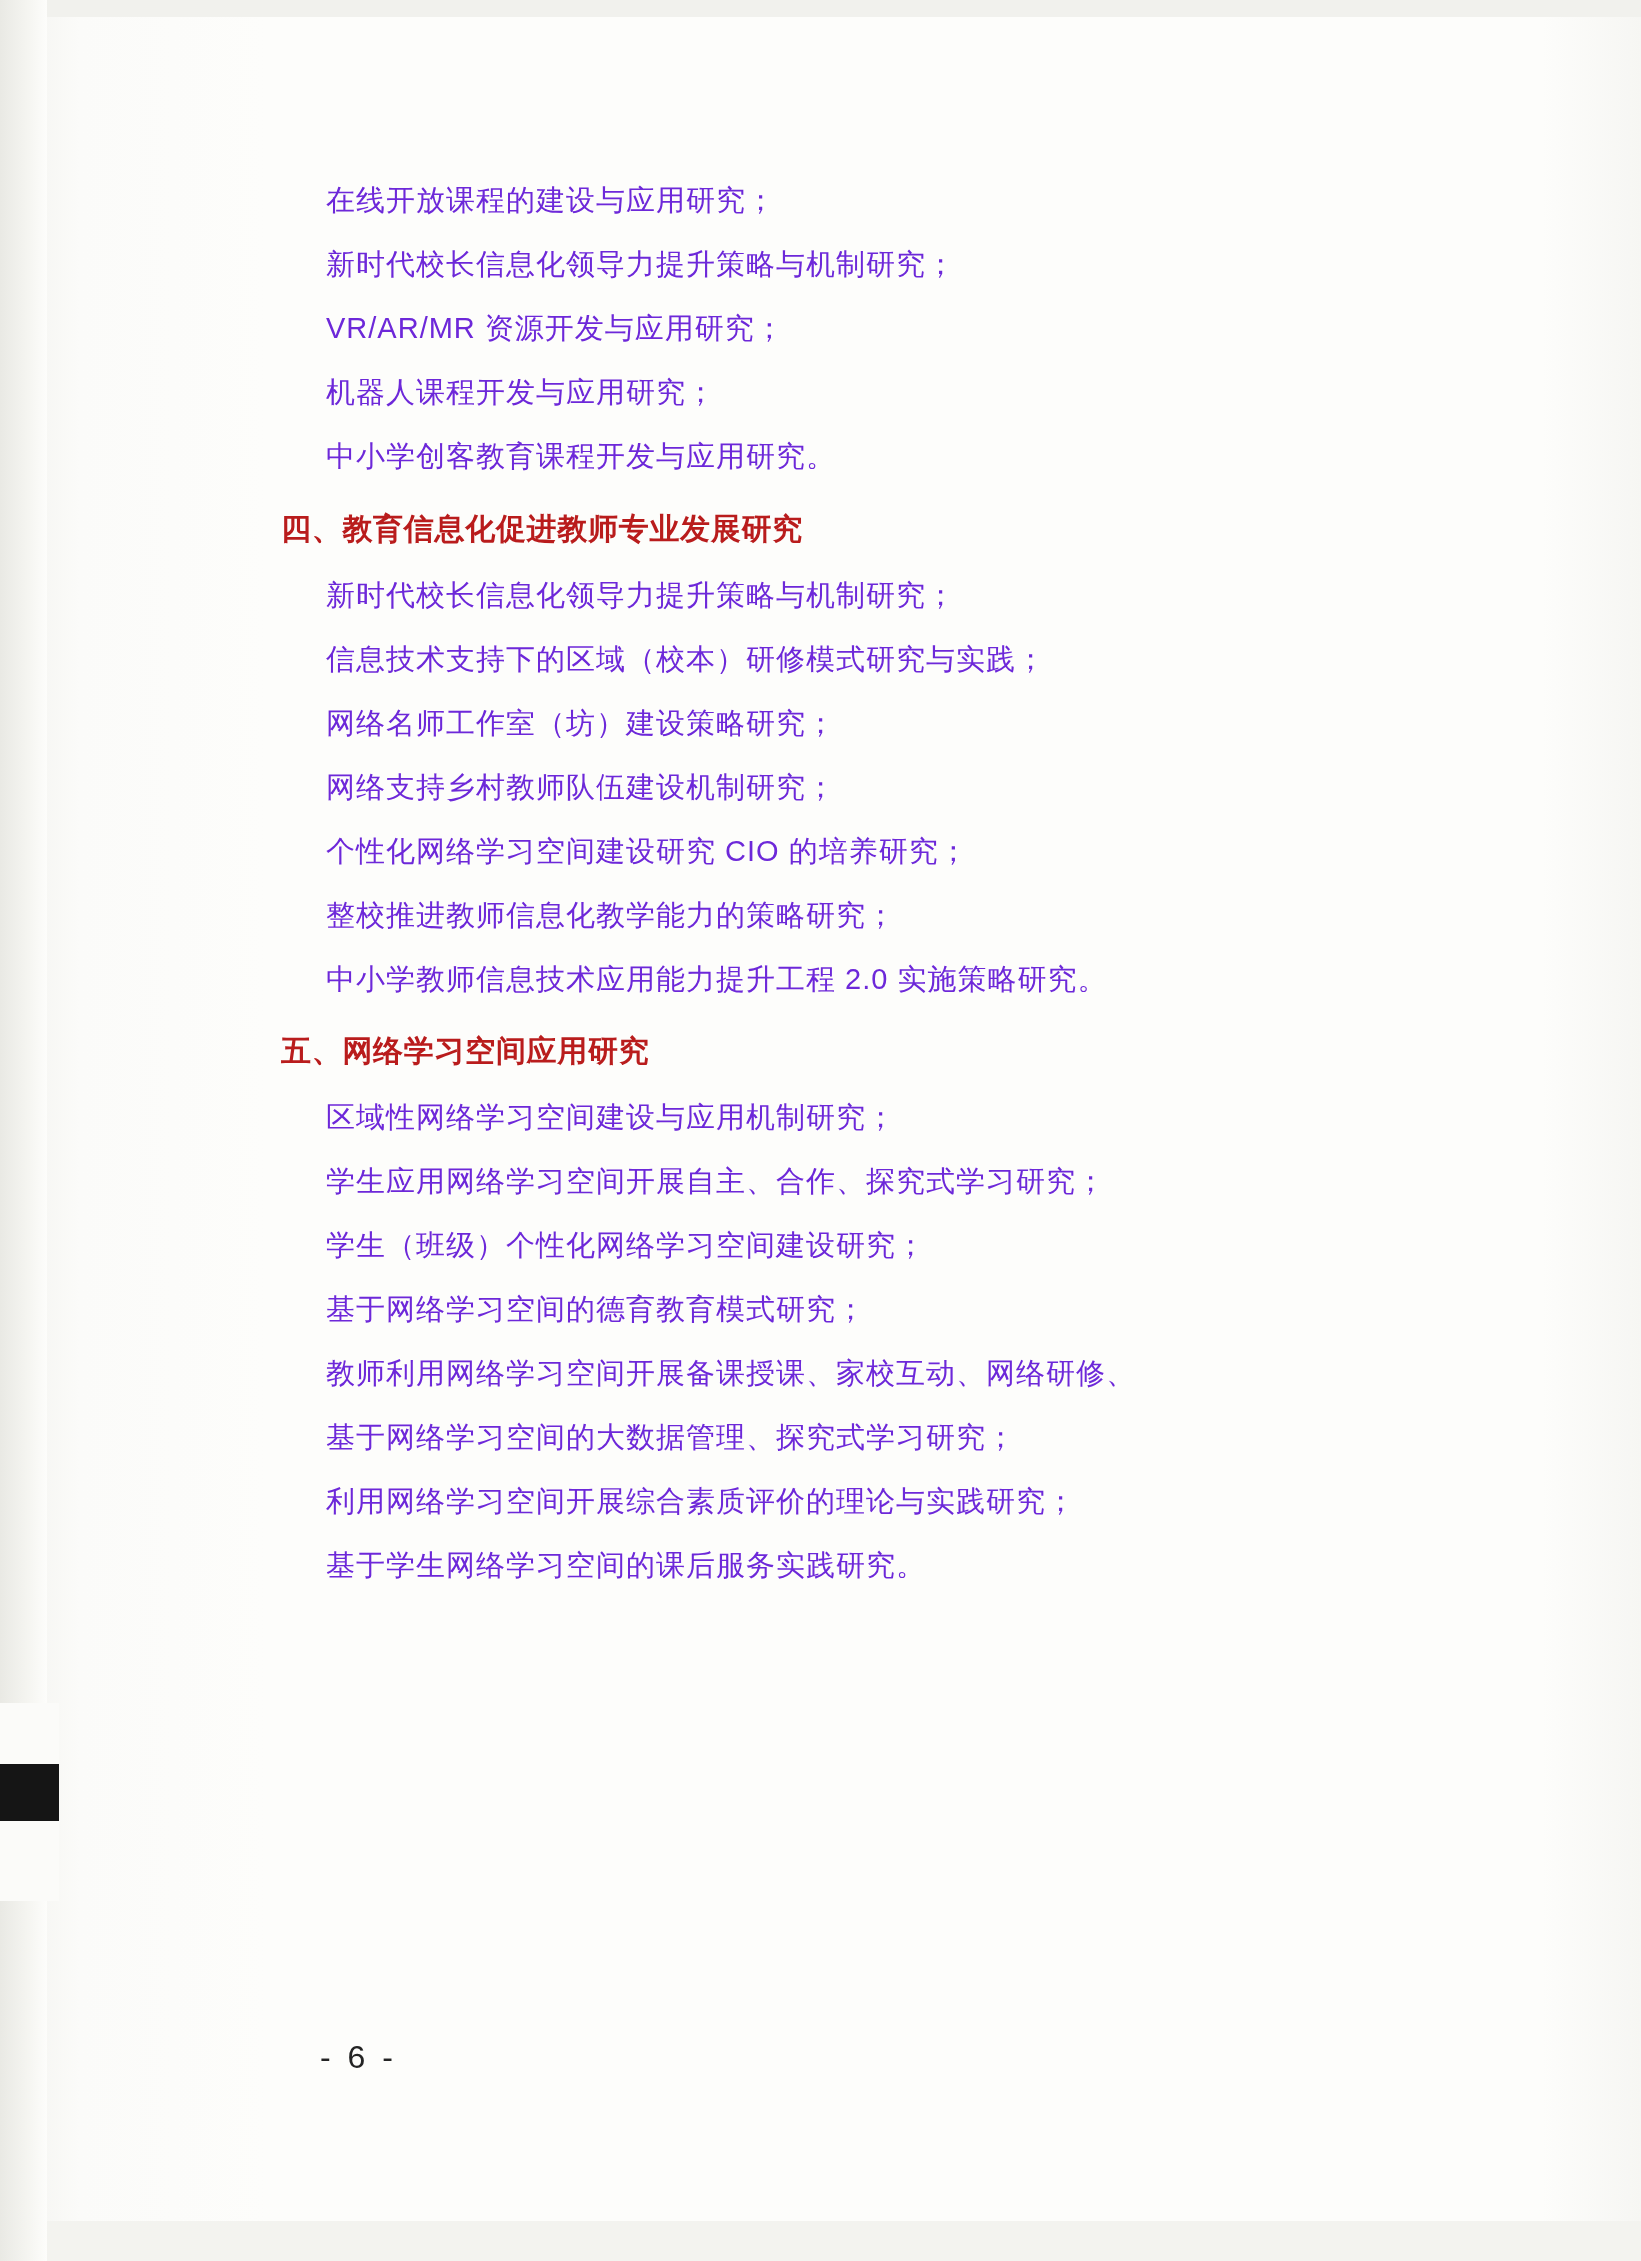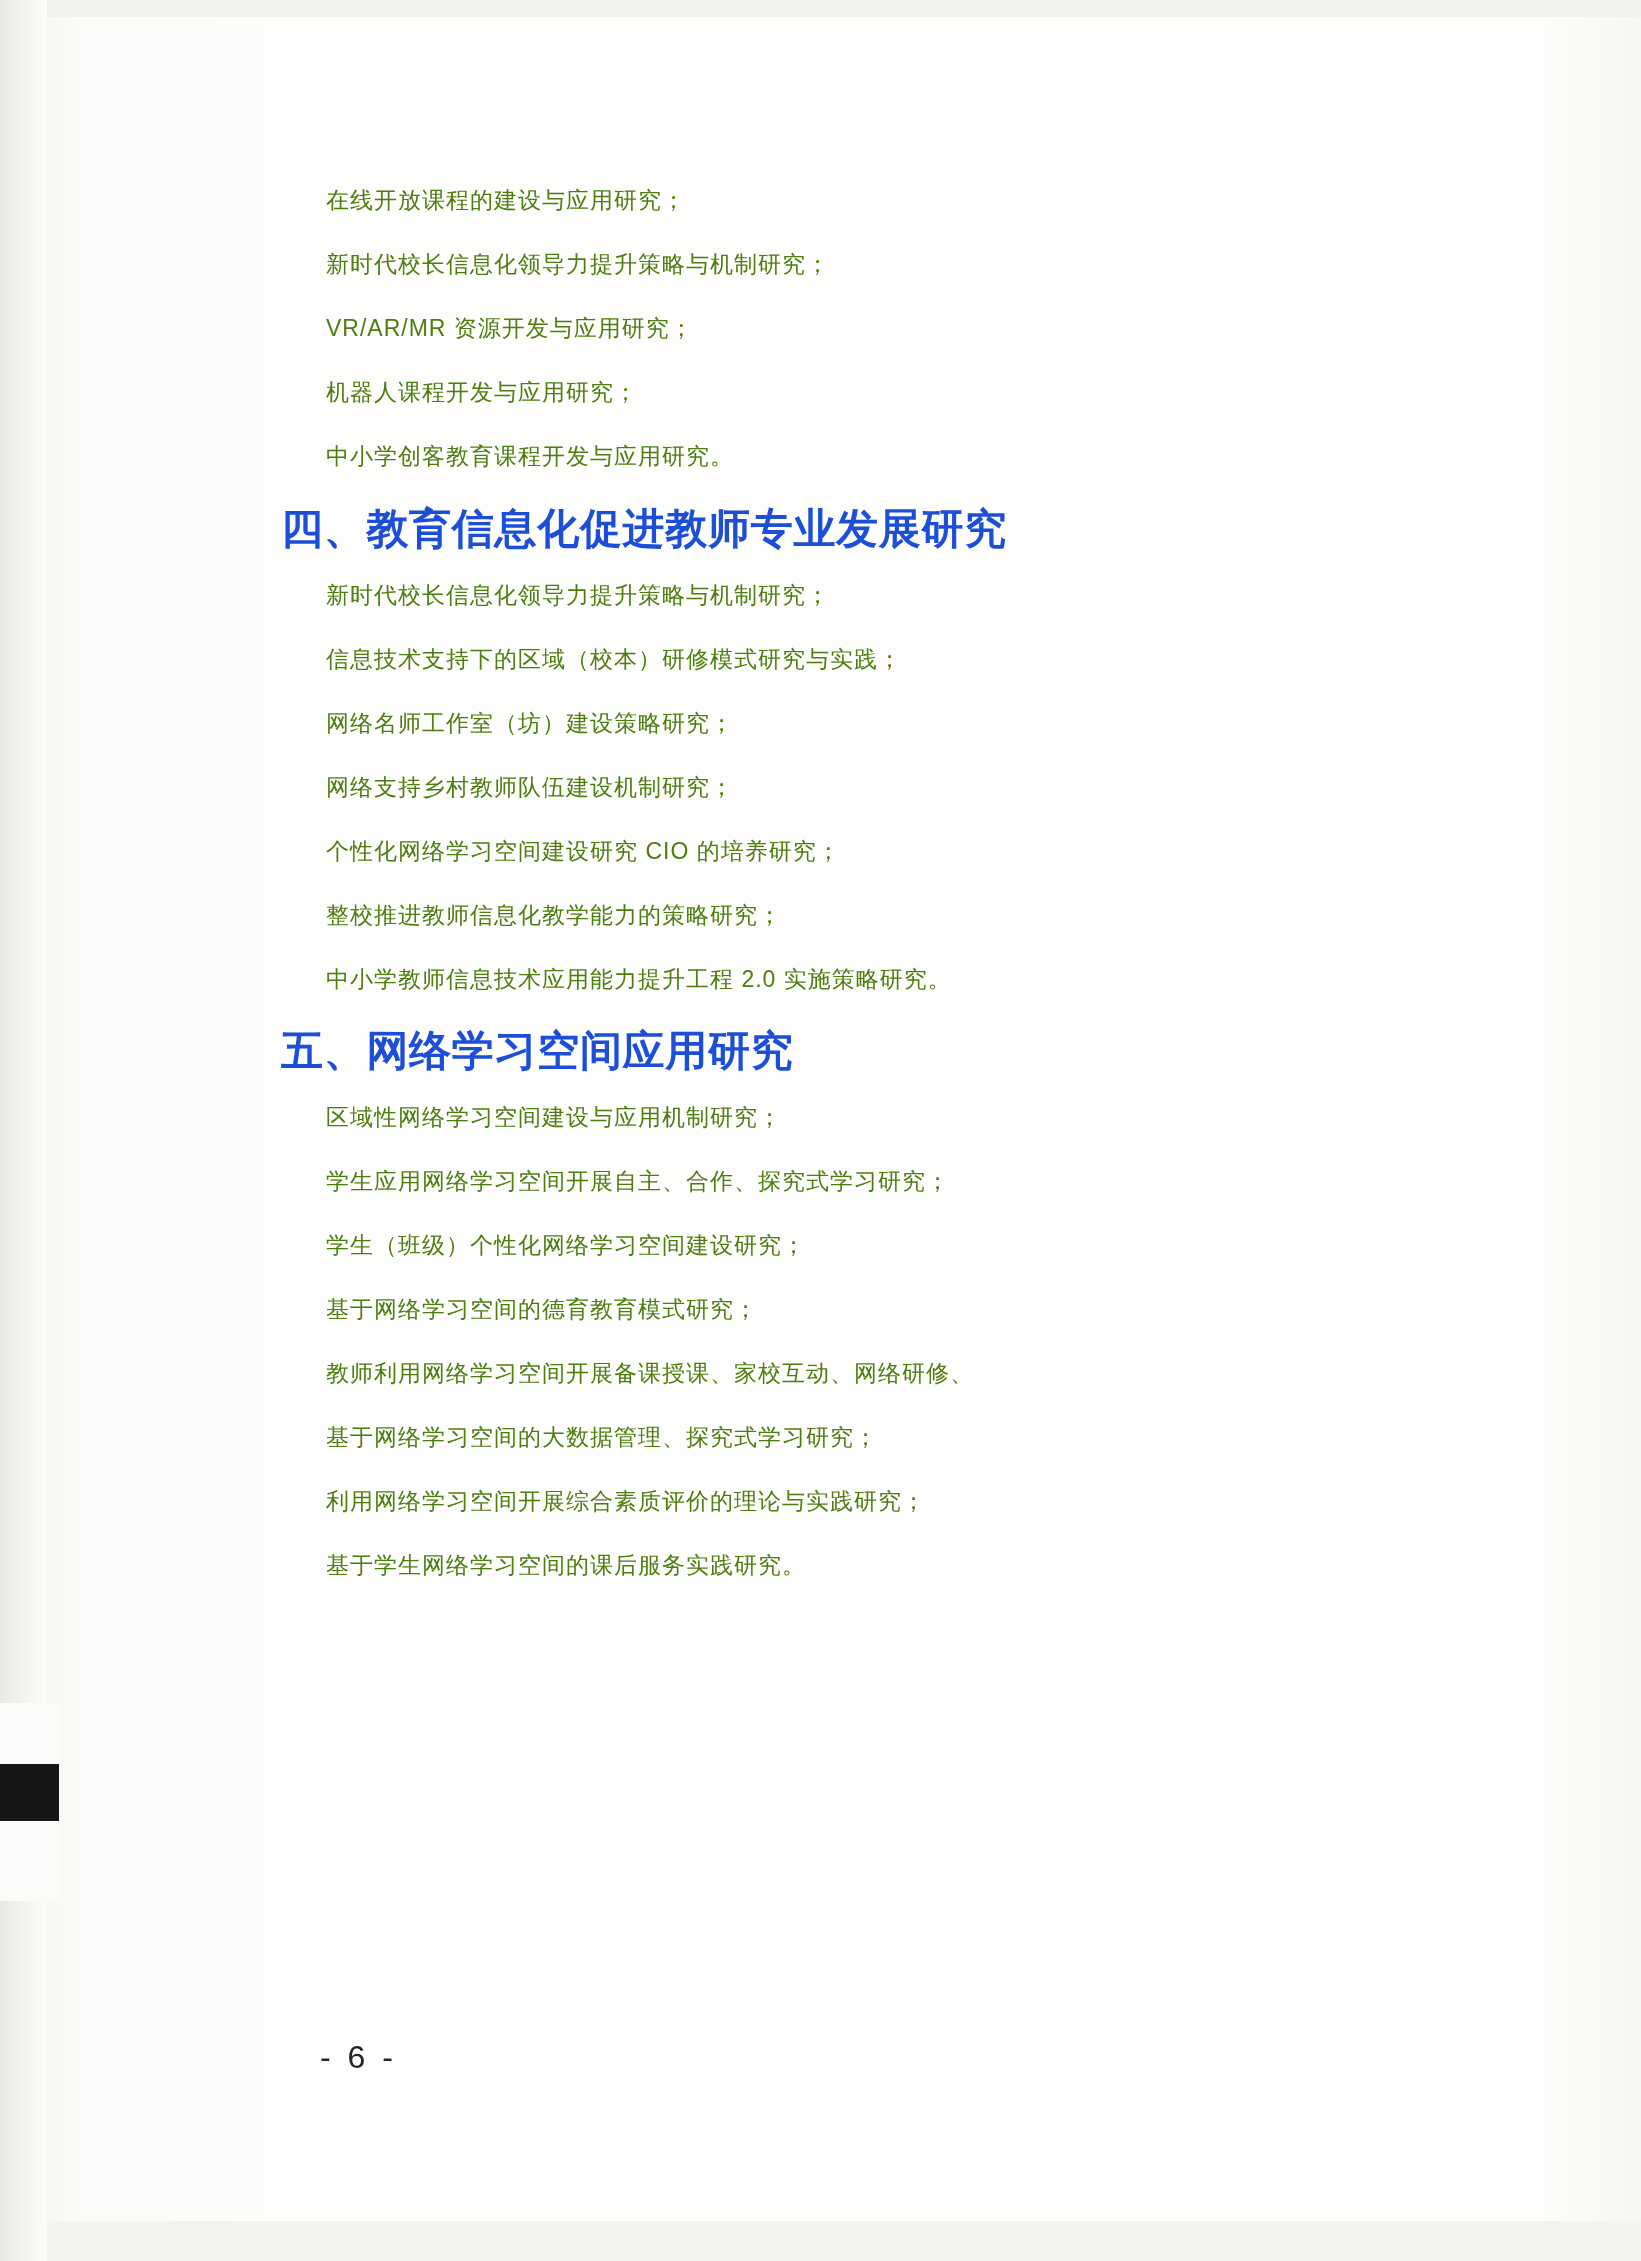--- a/index.html
+++ b/index.html
@@ -68,33 +68,33 @@
   }
 
   .content {
     position: absolute;
     left: 262px;
     top: 168px;
     width: 1180px;
   }
 
   .line {
-    color: #4d7c0f;
-    font-size: 23px;
+    color: #6d28d9;
+    font-size: 29px;
     line-height: 64px;
     letter-spacing: 1px;
     white-space: pre-wrap;
     font-weight: 400;
   }
   .indent {
     text-indent: 64px;
   }
   .heading {
-    color: #1d4ed8;
-    font-size: 42px;
+    color: #b91c1c;
+    font-size: 30px;
     line-height: 68px;
     font-weight: 700;
     letter-spacing: 0.7px;
     text-indent: 19px;
     margin-top: 6.7px;
   }
   .pagenum {
     position: absolute;
     left: 0;
     top: 2039px;

